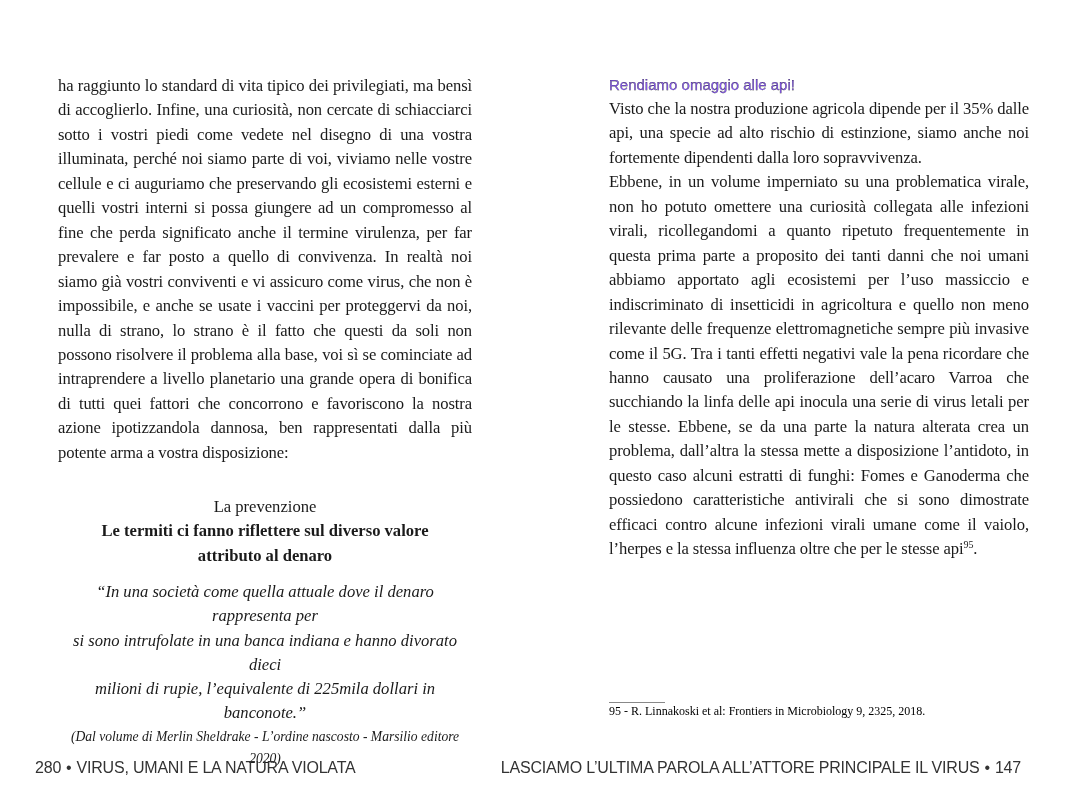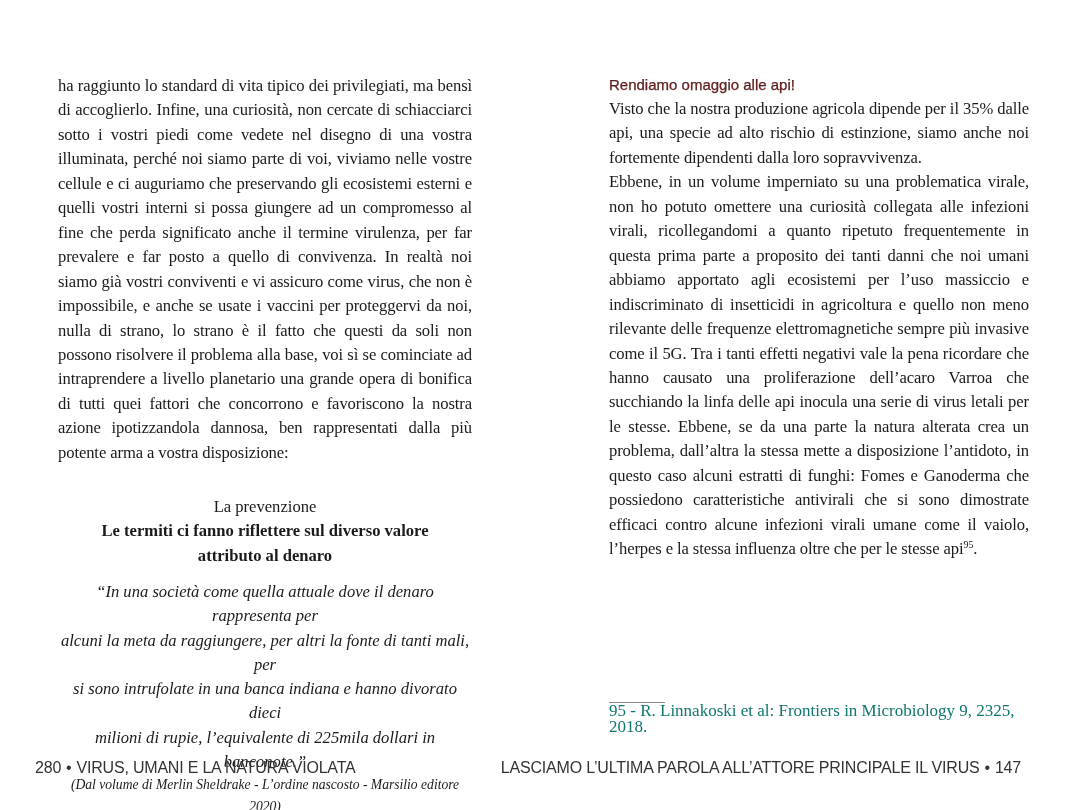--- a/index.html
+++ b/index.html
@@ -16,39 +16,39 @@
       line-height: 24.45px;
       text-align: justify;
       text-align-last: left;
       letter-spacing: -0.1px;
       margin: 0;
     }
     .left .body-text { position: absolute; left: 58px; top: 74px; width: 414px; }
     .right .col { position: absolute; left: 69px; top: 73px; width: 420px; }
     .section-title {
       font-family: "Liberation Sans", "DejaVu Sans", sans-serif;
-      font-size: 15px; font-weight: normal; color: #7f1d1d;
+      font-size: 15px; font-weight: normal; color: #8b5cf6;
       line-height: 24px; margin: 0; -webkit-text-stroke: 0.25px #111;
     }
     .center-block { position: absolute; left: 58px; width: 414px; text-align: center; margin-top: 43px; }
     .subhead {
       top: 452px; font-family: "Liberation Serif", "DejaVu Serif", serif;
       font-size: 16.6px; line-height: 24.45px;
     }
     .subhead .plain { display: block; }
     .subhead .bold { display: block; font-weight: bold; }
     .quote {
       top: 537px; font-family: "Liberation Serif", "DejaVu Serif", serif;
       font-style: italic; font-size: 16.6px; line-height: 24.3px;
     }
     .quote .cite { display: block; font-size: 13.6px; line-height: 22px; margin-top: 0; }
     .footnote-rule { position: absolute; left: 69px; top: 702px; width: 56px; height: 0; border-top: 1px solid #888; }
     .footnote {
       position: absolute; left: 69px; top: 703px; width: 420px;
-      font-family: "Liberation Serif", "DejaVu Serif", serif; font-size: 17px; line-height: 16px; color: #0f766e;
+      font-family: "Liberation Serif", "DejaVu Serif", serif; font-size: 12px; line-height: 16px; color: #000000;
     }
     .running-footer {
       position: absolute; top: 759px;
       font-family: "Liberation Sans", "DejaVu Sans", sans-serif;
       font-size: 16px; letter-spacing: -0.2px; color: #333; white-space: nowrap;
     }
     .left .running-footer { left: 35px; }
     .right .running-footer { right: 59px; }
     .bullet { margin: 0 5px; }
     sup { font-size: 10px; line-height: 0; vertical-align: 6px; }
@@ -60,21 +60,20 @@
   <p class="body-text">ha raggiunto lo standard di vita tipico dei privilegiati, ma bensì di accoglierlo. Infine, una curiosità, non cercate di schiacciarci sotto i vostri piedi come vedete nel disegno di una vostra illuminata, perché noi siamo parte di voi, viviamo nelle vostre cellule e ci auguriamo che preservando gli ecosistemi esterni e quelli vostri interni si possa giungere ad un compromesso al fine che perda significato anche il termine virulenza, per far prevalere e far posto a quello di convivenza. In realtà noi siamo già vostri conviventi e vi assicuro come virus, che non è impossibile, e anche se usate i vaccini per proteggervi da noi, nulla di strano, lo strano è il fatto che questi da soli non possono risolvere il problema alla base, voi sì se cominciate ad intraprendere a livello planetario una grande opera di bonifica di tutti quei fattori che concorrono e favoriscono la nostra azione ipotizzandola dannosa, ben rappresentati dalla più potente arma a vostra disposizione:</p>
 
   <div class="center-block subhead">
     <span class="plain">La prevenzione</span>
     <span class="bold">Le termiti ci fanno riflettere sul diverso valore</span>
     <span class="bold">attributo al denaro</span>
   </div>
 
   <div class="center-block quote">
     <span style="display:block">“In una società come quella attuale dove il denaro rappresenta per</span>
-    <span style="display:block">alcuni la meta da raggiungere, per altri la fonte di tanti mali, per</span>
     <span style="display:block">si sono intrufolate in una banca indiana e hanno divorato dieci</span>
     <span style="display:block">milioni di rupie, l’equivalente di 225mila dollari in banconote.”</span>
     <span class="cite">(Dal volume di Merlin Sheldrake - L’ordine nascosto - Marsilio editore 2020)</span>
   </div>
 
   <div class="running-footer">
     <span>280</span><span class="bullet">•</span><span>VIRUS, UMANI E LA NATURA VIOLATA</span>
   </div>
 </div>
 

